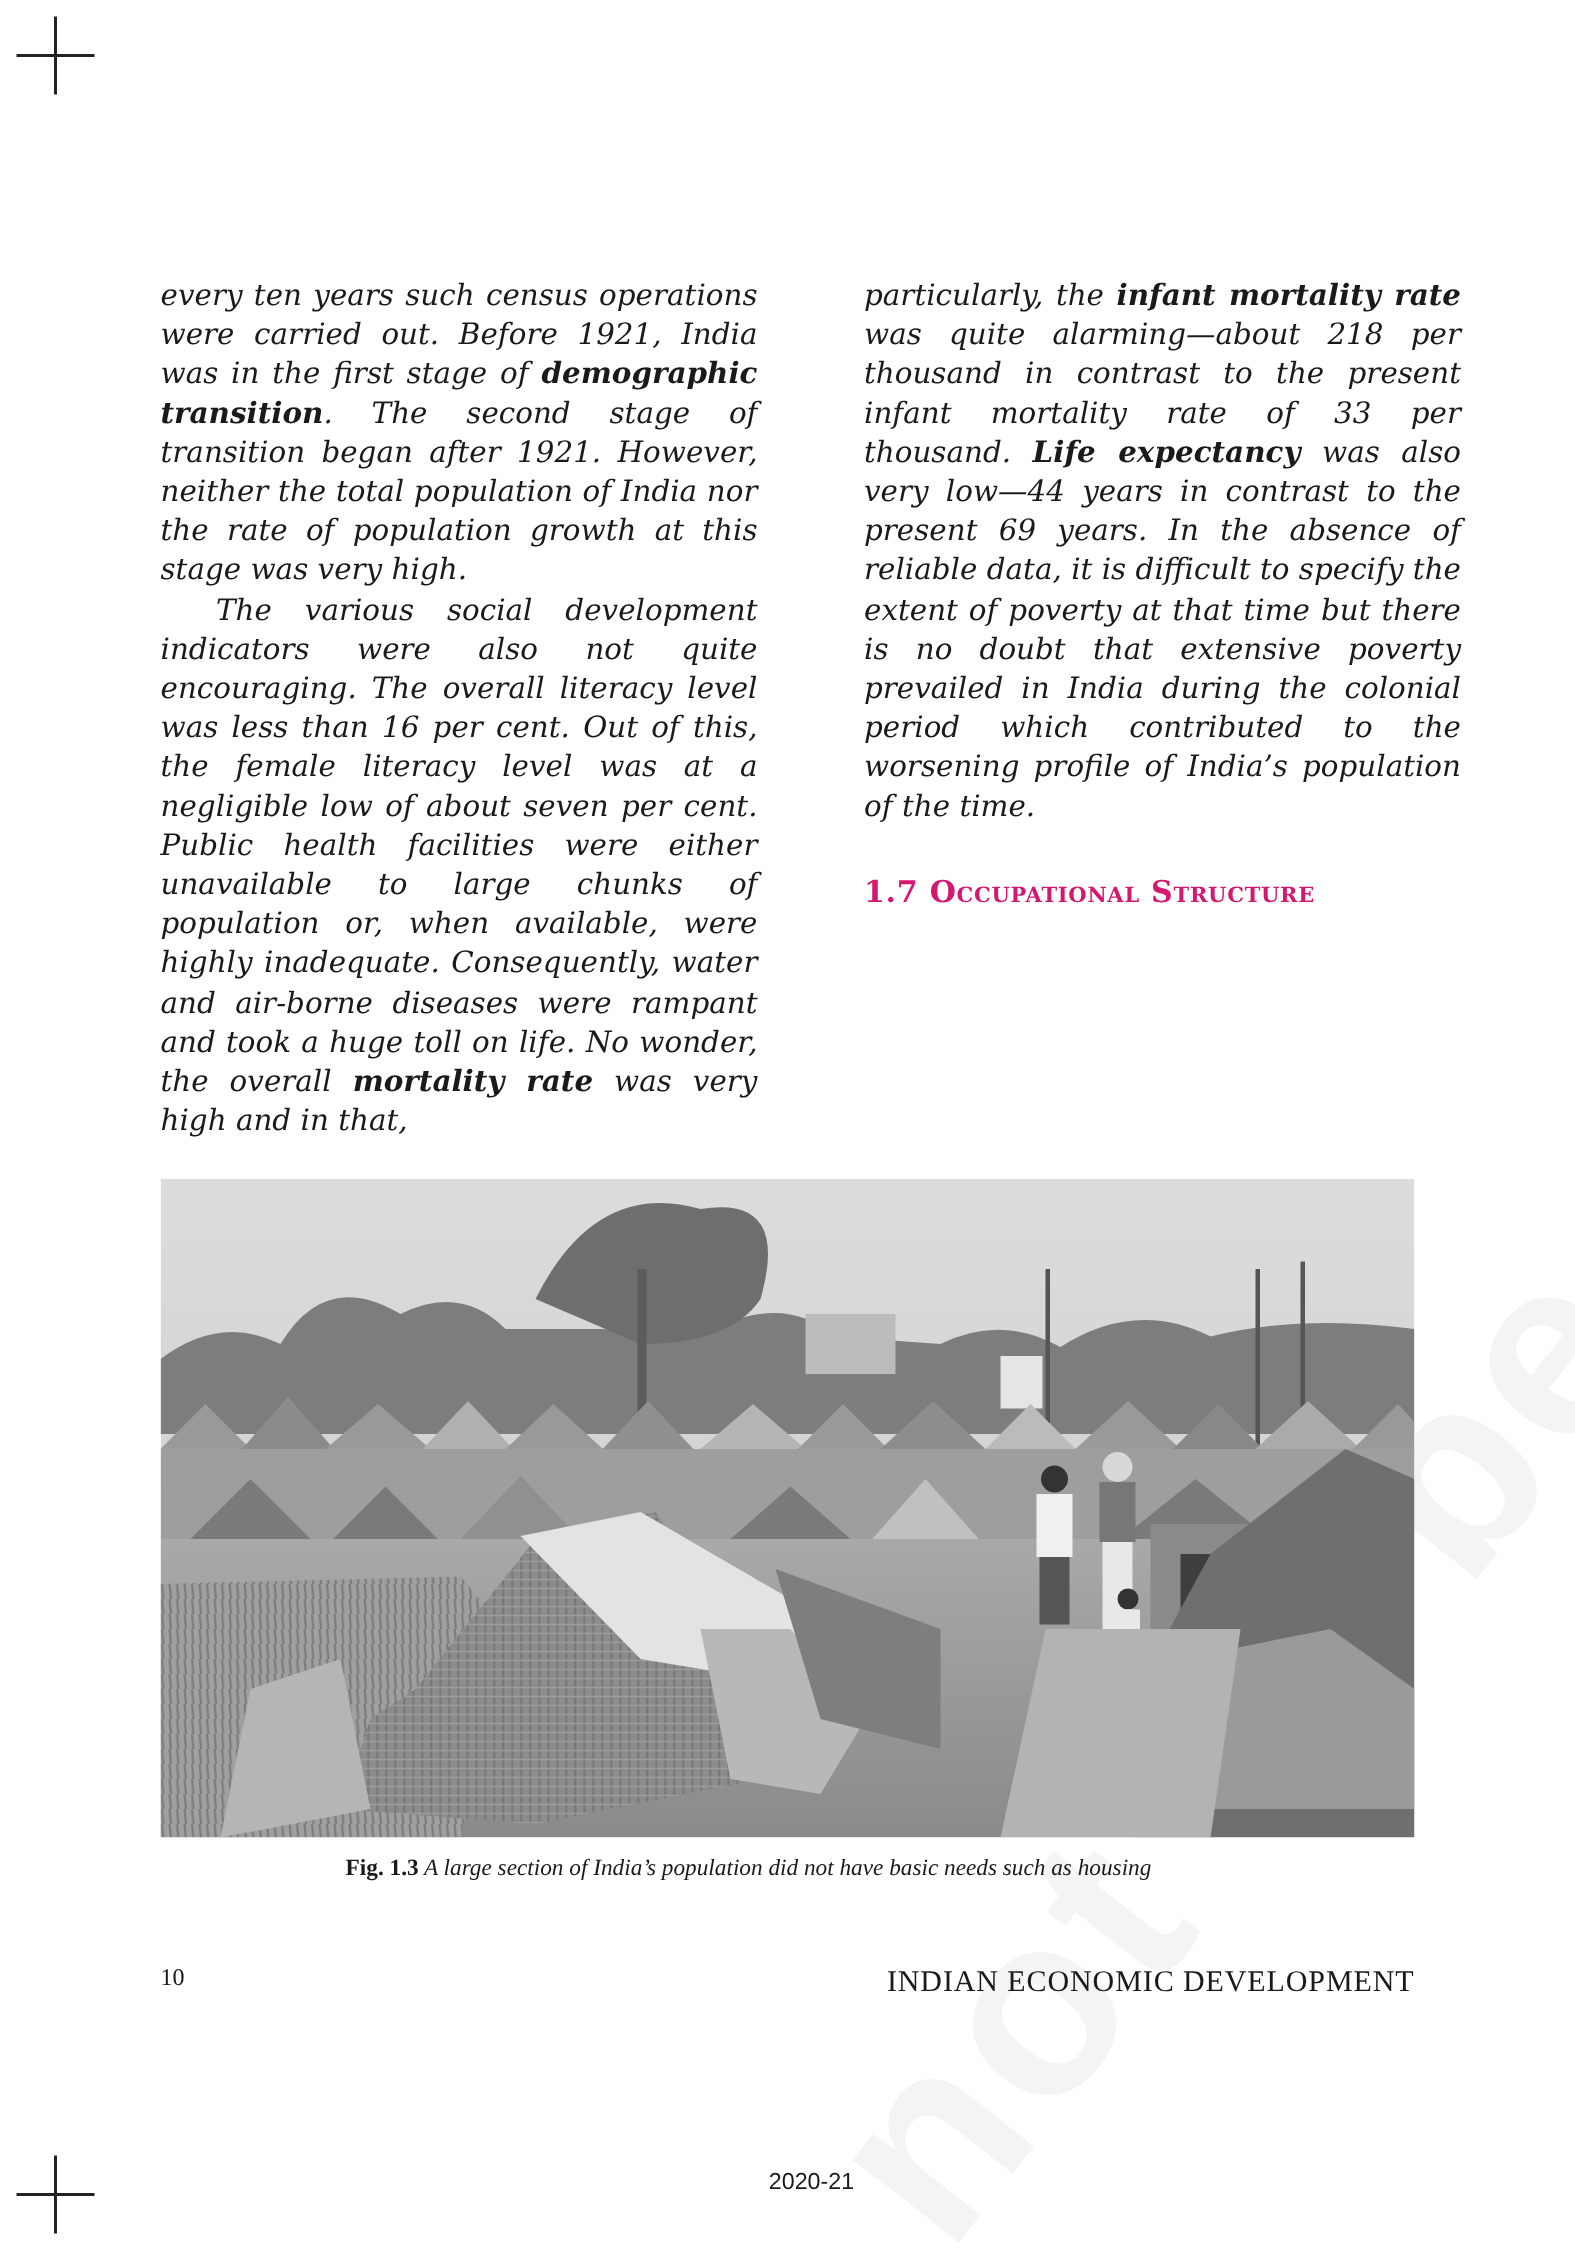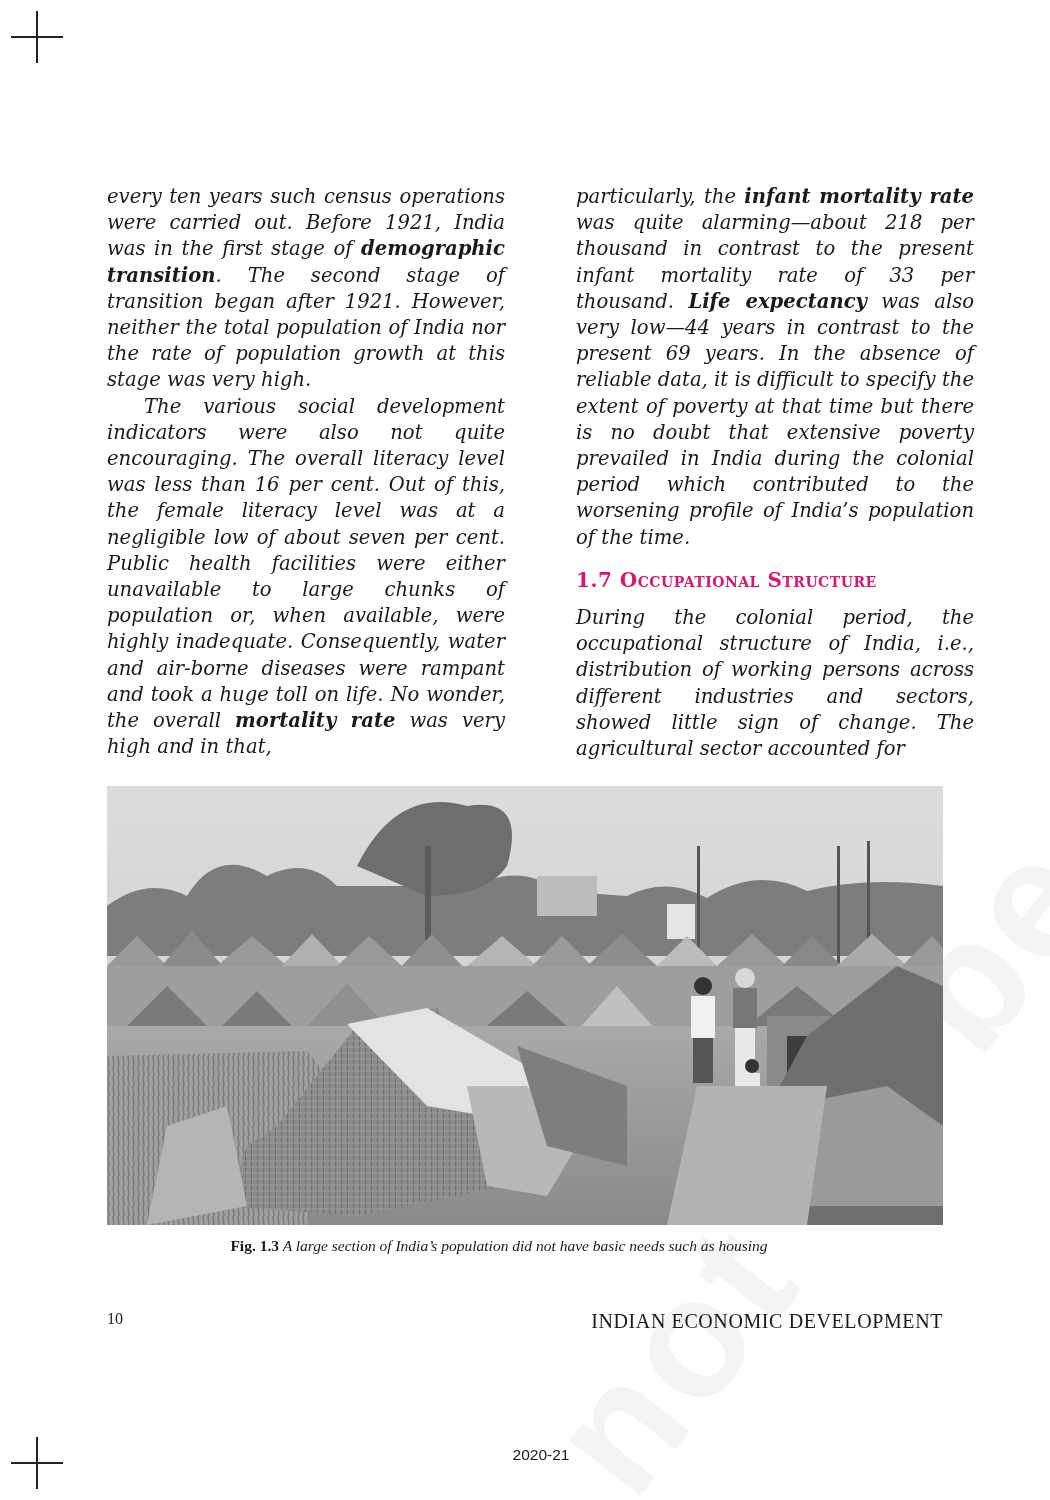--- a/index.html
+++ b/index.html
@@ -16,21 +16,21 @@
     .crop.bl { left: 11px; top: 1437px; }
 
     .col { position: absolute; top: 184px; width: 398px; font-size: 19.6px; line-height: 26.2px; text-align: justify; }
     .col.left { left: 107px; }
     .col.right { left: 576px; }
     .col p { margin: 0; font-style: italic; }
     .col p.indent { text-indent: 37px; }
     .col b { font-weight: bold; }
 
     .section-heading {
-      margin: 16px 0 12px 0;
+      margin: 30px 0 12px 0;
       color: #d4186f; font-weight: bold; font-size: 20px;
       letter-spacing: 0.5px; font-variant: small-caps;
       font-family: "DejaVu Serif", serif;
     }
 
     .figure { position: absolute; left: 107px; top: 786px; width: 836px; height: 439px; overflow: hidden; }
     .figure svg { display: block; }
 
     .caption { position: absolute; left: 0; width: 998px; top: 1237px; text-align: center; font-size: 15.5px; font-family: "Liberation Serif", serif; }
     .caption .fig-num { font-weight: bold; font-style: normal; }
@@ -55,21 +55,20 @@
 <div class="watermark">not to be republished</div>
 
 <div class="col left">
   <p><span>every ten years such census operations were carried out. Before 1921, India was in the first stage of </span><b>demographic transition</b><span>. The second stage of transition began after 1921. However, neither the total population of India nor the rate of population growth at this stage was very high.</span></p>
   <p class="indent"><span>The various social development indicators were also not quite encouraging. The overall literacy level was less than 16 per cent. Out of this, the female literacy level was at a negligible low of about seven per cent.  Public health facilities were either unavailable to large chunks of population or, when available, were highly inadequate. Consequently, water and air-borne diseases  were rampant and took a huge toll on life.  No wonder, the overall </span><b>mortality rate</b><span> was very high and in that,</span></p>
 </div>
 
 <div class="col right">
   <p><span>particularly, the </span><b>infant mortality rate</b><span> was quite alarming—about 218 per thousand in contrast to the present infant mortality rate of  33 per thousand. </span><b>Life expectancy</b><span> was also very low—44 years in contrast to the present 69 years. In the absence of reliable data, it is difficult to specify the extent of poverty at that time but there is no doubt that extensive poverty prevailed in India during the colonial period which contributed to the worsening profile of India’s population of the time.</span></p>
   <div class="section-heading">1.7 Occupational Structure</div>
-  <p>During the colonial period, the occupational structure of India, i.e., distribution of working persons across different industries and sectors, showed little sign of change. The agricultural sector accounted for</p>
 </div>
 
 <div class="figure" role="img" aria-label="Black and white photograph of a crowded settlement of makeshift huts and tents with a few people standing between them">
   <svg width="836" height="439" viewBox="0 0 836 439" xmlns="http://www.w3.org/2000/svg">
     <defs>
       <linearGradient id="sky" x1="0" y1="0" x2="0" y2="1">
         <stop offset="0" stop-color="#dcdcdc"></stop>
         <stop offset="1" stop-color="#c9c9c9"></stop>
       </linearGradient>
       <linearGradient id="ground" x1="0" y1="0" x2="0" y2="1">

